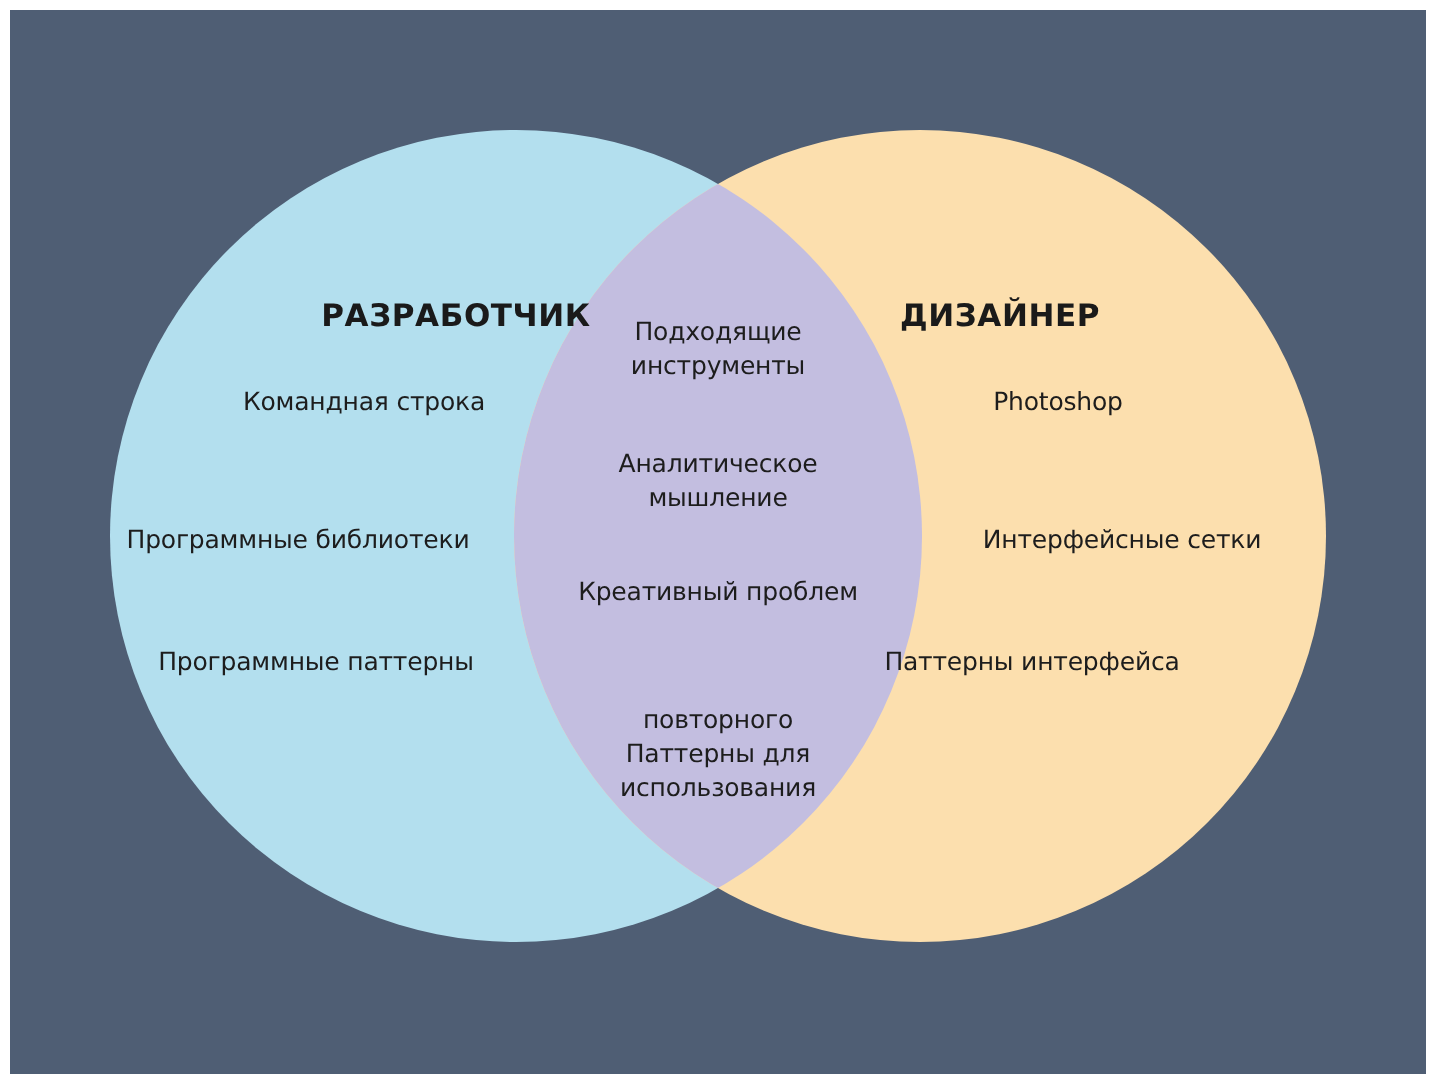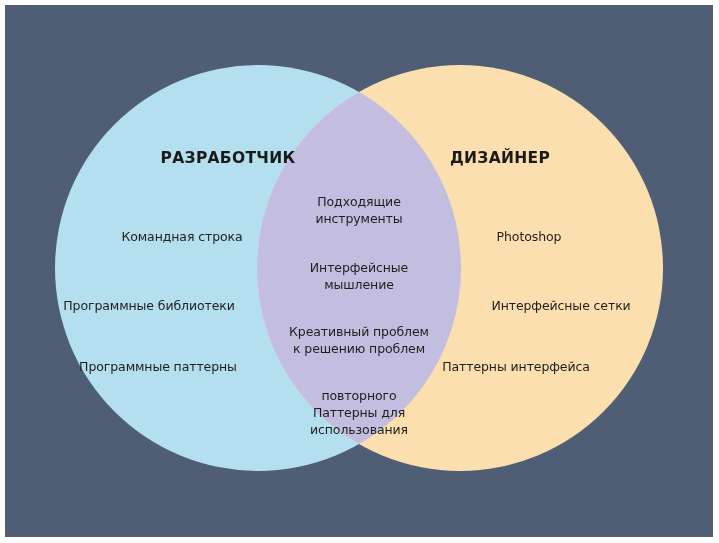--- a/index.html
+++ b/index.html
@@ -29,21 +29,20 @@
     }
     .lbl {
       position: absolute;
       color: #1d1d1d;
       font-size: 12.5px;
       line-height: 17px;
       text-align: center;
       white-space: nowrap;
       transform: translateX(-50%);
       letter-spacing: -0.1px;
-      margin-top: 36px;
     }
     .title {
       position: absolute;
       color: #1a1a1a;
       font-size: 15.5px;
       font-weight: bold;
       letter-spacing: 0.3px;
       transform: translateX(-50%);
       white-space: nowrap;
       margin-top: 41px;
@@ -74,24 +73,23 @@
 
 <div class="lbl" style="left:529px; top:192px;">Photoshop</div>
 <div class="lbl" style="left:561px; top:261px;">Интерфейсные сетки</div>
 <div class="lbl" style="left:516px; top:322px;">Паттерны интерфейса</div>
 
 <div class="lbl" style="left:359px; top:157px;">
   <div>Подходящие</div>
   <div>инструменты</div>
 </div>
 <div class="lbl" style="left:359px; top:223px;">
-  <div>Интерфейсные</div>
+  <div>Аналитическое</div>
   <div>мышление</div>
 </div>
 <div class="lbl" style="left:359px; top:287px;">
   <div>Креативный проблем</div>
-  <div>к решению проблем</div>
 </div>
 <div class="lbl" style="left:359px; top:351px;">
   <div>повторного</div>
   <div>Паттерны для</div>
   <div>использования</div>
 </div>
 
 </body></html>

